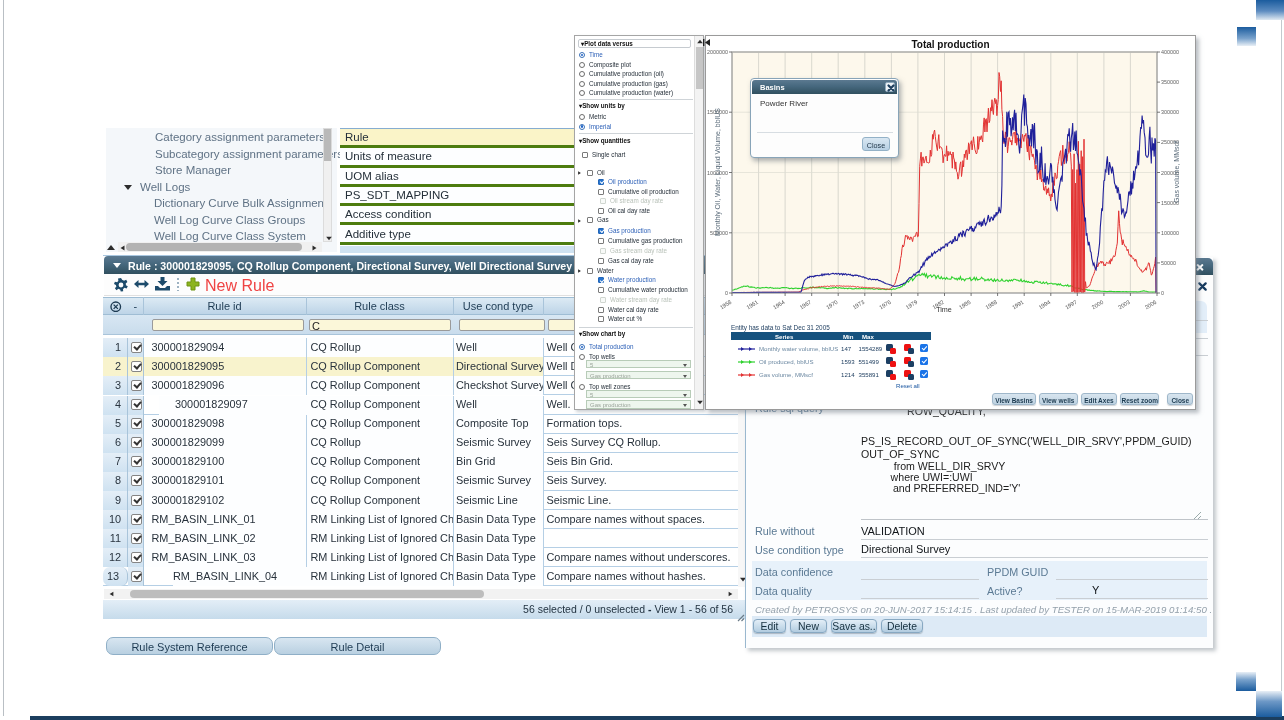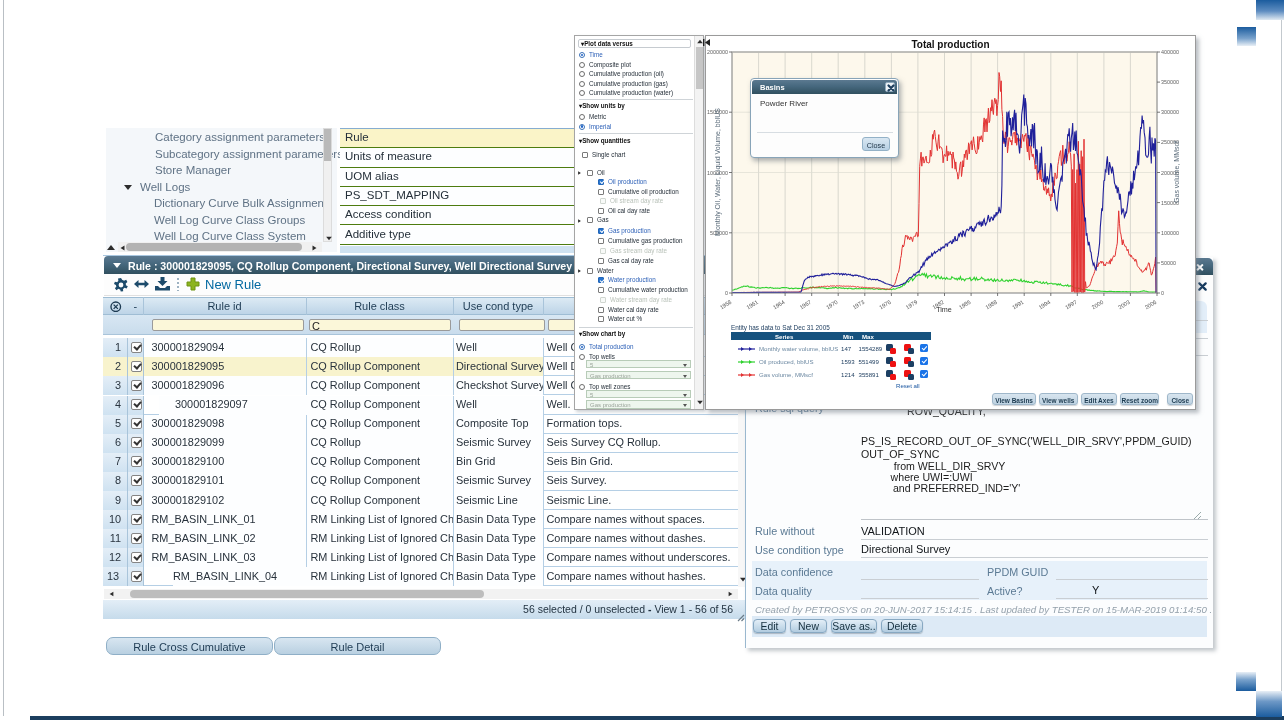--- a/index.html
+++ b/index.html
@@ -22,21 +22,21 @@
 #tree .vsb .th { position:absolute; left:0px; top:0px; width:7px; height:32px; background:#b9b9b9; }
 #tree .hsb { position:absolute; left:12px; top:114px; width:204px; height:10px; background:#f0f0f0; }
 #tree .hsb .th { position:absolute; left:8px; top:1px; width:176px; height:8px; background:#b3b3b3; border-radius:4px; }
 .tri-r { width:0; height:0; border-top:3.5px solid transparent; border-bottom:3.5px solid transparent; border-left:5px solid #2c2c2c; }
 .tri-d { width:0; height:0; border-left:4.5px solid transparent; border-right:4.5px solid transparent; border-top:5.5px solid #2c2c2c; }
 .tri-u { width:0; height:0; border-left:4.5px solid transparent; border-right:4.5px solid transparent; border-bottom:5.5px solid #2c2c2c; }
 .tri-l { width:0; height:0; border-top:3.5px solid transparent; border-bottom:3.5px solid transparent; border-right:5px solid #2c2c2c; }
 
 
 #cat { left:340px; top:128px; width:234px; height:124px; background:#fff; border-top:1px solid #86add1; }
-#cat .row { position:absolute; left:0; width:234px; height:19.3px; border-bottom:1px solid #4d7c0f; background:#fdfeff; font-size:11.5px; color:#25303a; padding:2px 0 0 5px; }
+#cat .row { position:absolute; left:0; width:234px; height:19.3px; border-bottom:3px solid #4d7c0f; background:#fdfeff; font-size:11.5px; color:#25303a; padding:2px 0 0 5px; }
 #cat .sel { background:#faf4c8; }
 #cat .stat { position:absolute; left:0; top:104px; width:234px; height:13px; background:linear-gradient(#dcebf6,#c5dbec); font-size:10.5px; color:#20303e; text-align:right; padding:0px 3px 0 0;margin-top:44px; }
 #cat .pgr { position:absolute; left:0; top:117px; width:234px; height:7px; background:#cfe2f1; }
 
 
 .tbar { background:linear-gradient(#5b7990, #46687e 45%, #31505f); color:#fff; font-weight:bold; font-size:11px; }
 
 
 #main { left:103px; top:256px; width:643px; height:363px; background:#fff; }
 #main .tbar { position:absolute; left:1px; top:0px; width:642px; height:18px; font-size:10.6px; padding:3.5px 0 0 24px; white-space:nowrap; overflow:hidden; }
@@ -173,21 +173,21 @@
         <path fill="#1d4b6b" d="M0 5 L4.5 1 L4.5 3.7 L10.5 3.7 L10.5 1 L15 5 L10.5 9 L10.5 6.3 L4.5 6.3 L4.5 9 Z"></path>
       </svg>
     <svg class="abs" style="left:51px; top:3px;" width="15" height="14" viewBox="0 0 15 14">
         <path fill="#1d4b6b" d="M5.5 0 L9.5 0 L9.5 4 L12.5 4 L7.5 9 L2.5 4 L5.5 4 Z"></path>
         <path fill="#1d4b6b" d="M0 9 L3 9 L5 11 L10 11 L12 9 L15 9 L15 13.5 L0 13.5 Z"></path>
       </svg>
     <div class="abs" style="left:73px; top:4px; width:2px; height:13px; background:repeating-linear-gradient(#9db2c2 0 2px, #fff 2px 4px);"></div>
     <svg class="abs" style="left:82px; top:3px;" width="14" height="14" viewBox="0 0 14 14">
         <path fill="#8cb41e" stroke="#6f9313" stroke-width="1" d="M5 1 L9 1 L9 5 L13 5 L13 9 L9 9 L9 13 L5 13 L5 9 L1 9 L1 5 L5 5 Z"></path>
       </svg>
-    <div class="abs" style="left:101px; top:3px; font-size:13px; color:#0369a1;">New Rule</div>
+    <div class="abs" style="left:101px; top:3px; font-size:16px; color:#ef4444;">New Rule</div>
   </div>
   <div class="hdr"></div>
   <svg class="abs" style="left:7px; top:44.5px;" width="11.5" height="11.5" viewBox="0 0 12 12">
       <circle cx="6" cy="6" r="5" fill="none" stroke="#1d3a52" stroke-width="1.4"></circle>
       <path stroke="#1d3a52" stroke-width="1.4" d="M3.8 3.8 L8.2 8.2 M8.2 3.8 L3.8 8.2"></path>
     </svg>
   <div class="hcell" style="left:25px; width:15.5px;">-</div>
   <div class="hcell" style="left:40.5px; width:163px;">Rule id</div>
   <div class="hcell" style="left:203.5px; width:147px;">Rule class</div>
   <div class="hcell" style="left:350.5px; width:90px;">Use cond type</div>
@@ -298,34 +298,33 @@
       <div class="gc" style="left:440.5px;width:202px;padding-left:3px;">Compare names without spaces.</div>
     </div>
 <div class="grow" style="top:273.2px;">
       <div class="gc numc" style="left:0;width:25px;text-align:right;padding-right:6px;">11</div>
       <div class="gc ckc" style="left:25px;width:15.5px;">
         <span class="ckbox" style="left:3px;top:3.5px;"></span>
       </div>
       <div class="gc wc" style="left:40.5px;width:163px;padding-left:8px;">RM_BASIN_LINK_02</div>
       <div class="gc wc" style="left:203.5px;width:147px;">RM Linking List of Ignored Char</div>
       <div class="gc wc" style="left:350.5px;width:90px;padding-left:2.5px;">Basin Data Type</div>
-      <div class="gc" style="left:440.5px;width:202px;padding-left:3px;">Compare names without dashes.</div>
     </div>
 <div class="grow" style="top:292.3px;">
       <div class="gc numc" style="left:0;width:25px;text-align:right;padding-right:6px;">12</div>
       <div class="gc ckc" style="left:25px;width:15.5px;">
         <span class="ckbox" style="left:3px;top:3.5px;"></span>
       </div>
       <div class="gc wc" style="left:40.5px;width:163px;padding-left:8px;">RM_BASIN_LINK_03</div>
       <div class="gc wc" style="left:203.5px;width:147px;">RM Linking List of Ignored Char</div>
       <div class="gc wc" style="left:350.5px;width:90px;padding-left:2.5px;">Basin Data Type</div>
       <div class="gc" style="left:440.5px;width:202px;padding-left:3px;">Compare names without underscores.</div>
     </div>
 <div class="grow" style="top:311.4px;">
-      <div class="gc numc" style="left:0;width:25px;text-align:center;padding-right:20px;">13</div>
+      <div class="gc numc" style="left:0;width:25px;text-align:center;padding-right:20px;border-radius:7px;">13</div>
       <div class="gc ckc" style="left:25px;width:15.5px;">
         <span class="ckbox" style="left:3px;top:3.5px;"></span>
       </div>
       <div class="gc wc" style="left:24px;width:163px;padding-left:0;margin-left:46px;">RM_BASIN_LINK_04</div>
       <div class="gc wc" style="left:203.5px;width:147px;">RM Linking List of Ignored Char</div>
       <div class="gc wc" style="left:350.5px;width:90px;padding-left:2.5px;">Basin Data Type</div>
       <div class="gc" style="left:440.5px;width:202px;padding-left:3px;">Compare names without hashes.</div>
     </div>
   <div class="vscroll">
       <div class="tri-d abs" style="left:0.5px; top:240px; transform:scale(.75);"></div>
@@ -334,21 +333,21 @@
       <div class="tri-l abs" style="left:4.5px; top:2px; transform:scale(.75);"></div>
       <div class="tri-r abs" style="left:624px; top:2px; transform:scale(.75);"></div>
       <div class="th"></div>
     </div>
   <div class="stat">56 selected / 0 unselected <b>-</b> View 1 - 56 of 56</div>
   <svg class="abs" style="left:633.5px; top:357.5px;" width="8" height="8" viewBox="0 0 8 8">
       <path stroke="#6b7b88" stroke-width="1.2" d="M7 1 L1 7 M7 4.5 L4.5 7"></path>
     </svg>
 </div>
 
-<div class="tab" style="left:106px; width:167px;">Rule Cross Cumulative</div>
+<div class="tab" style="left:106px; width:167px;">Rule System Reference</div>
 <div class="tab" style="left:274px; width:167px;">Rule Detail</div>
 
 <div id="det" class="abs">
   <div class="tbar">
       <div class="xw xmark" style="transform:scale(.7);"></div>
     </div>
   <div class="tools">
     <svg class="abs" style="left:452px; top:7px;" width="9" height="9" viewBox="0 0 10 10">
         <path stroke="#173a5e" stroke-width="2.5" stroke-linecap="round" d="M1.5 1.5 L8.5 8.5 M8.5 1.5 L1.5 8.5"></path>
       </svg>

